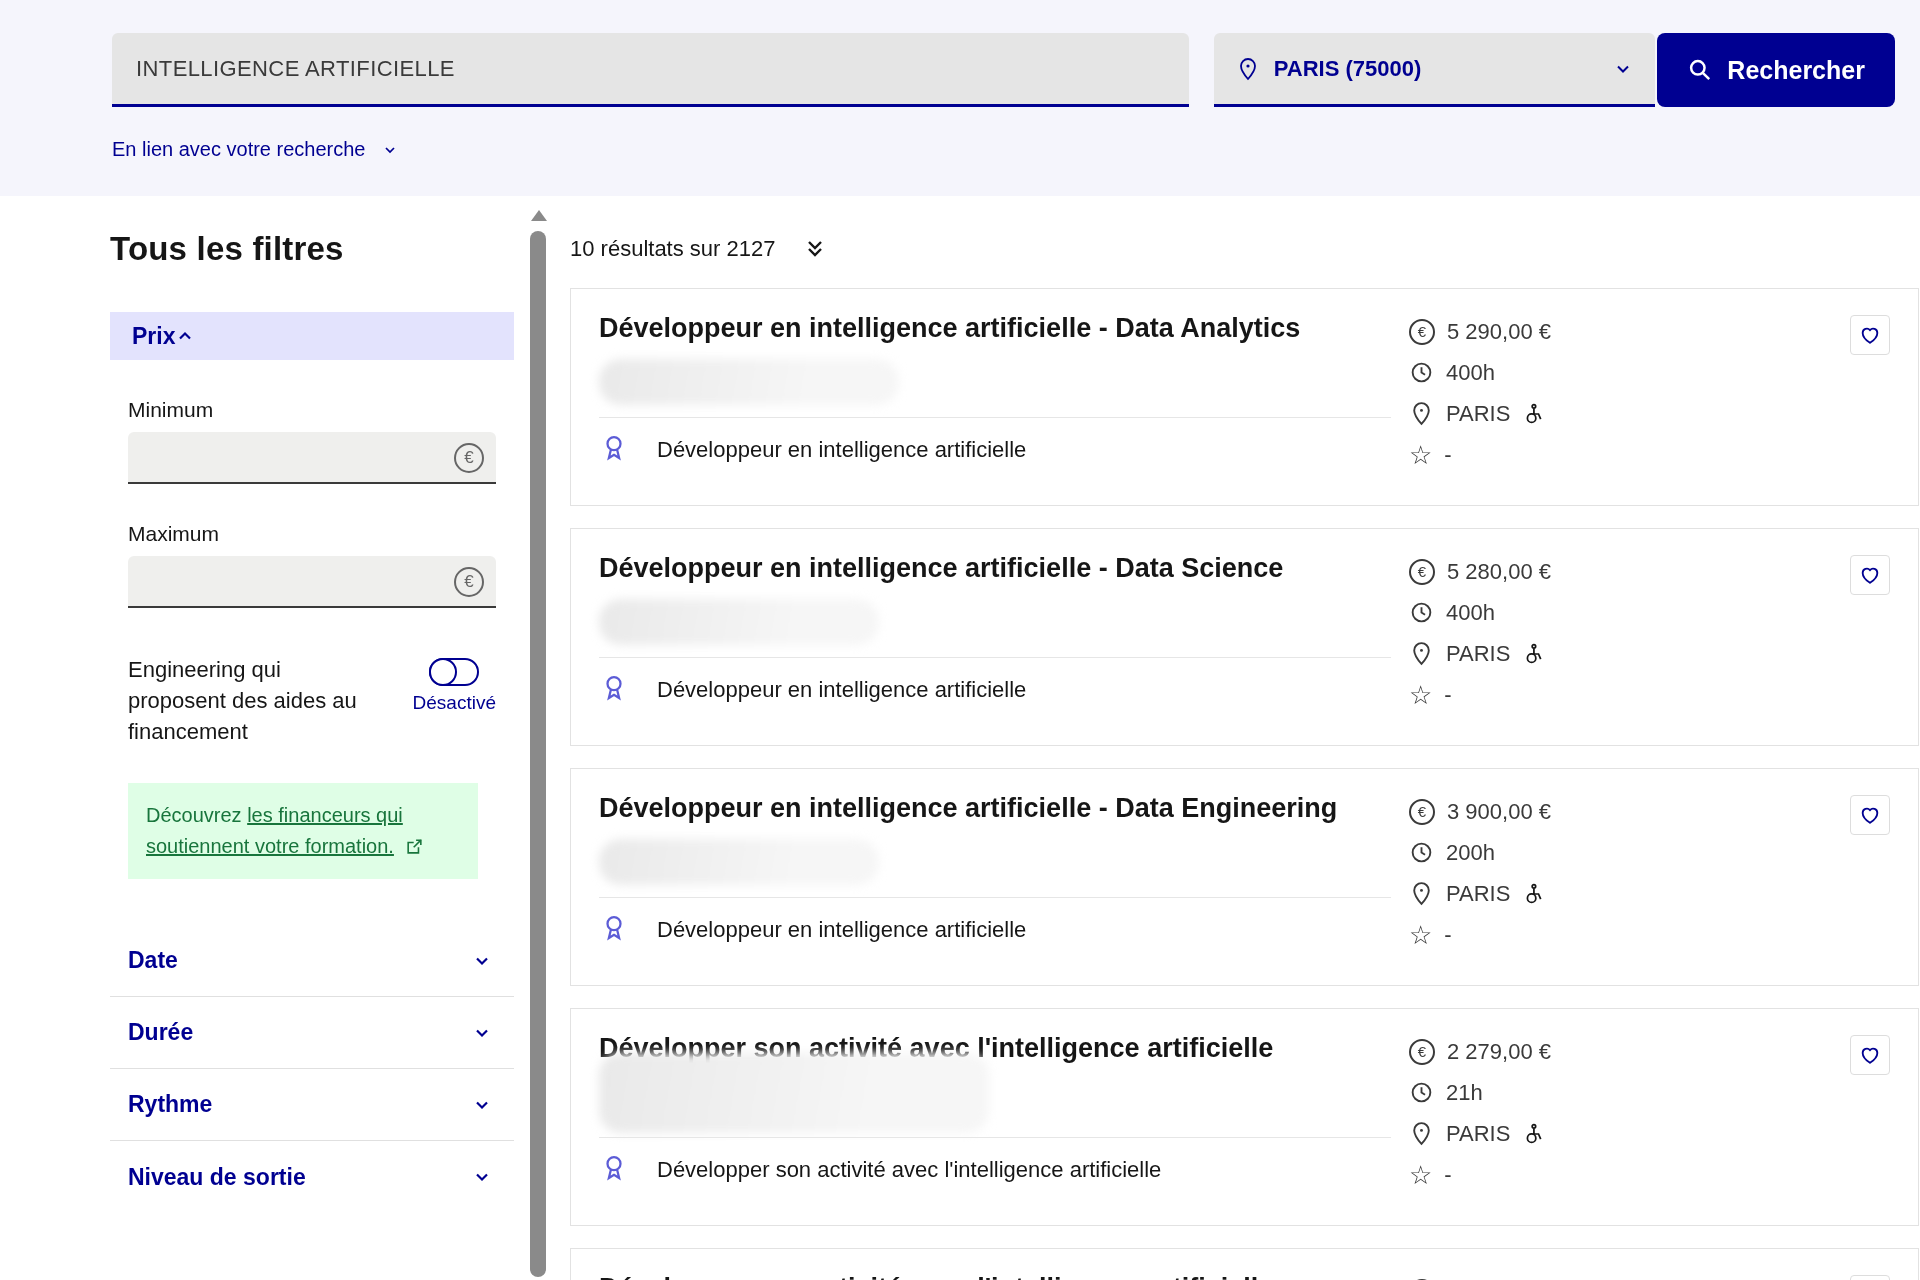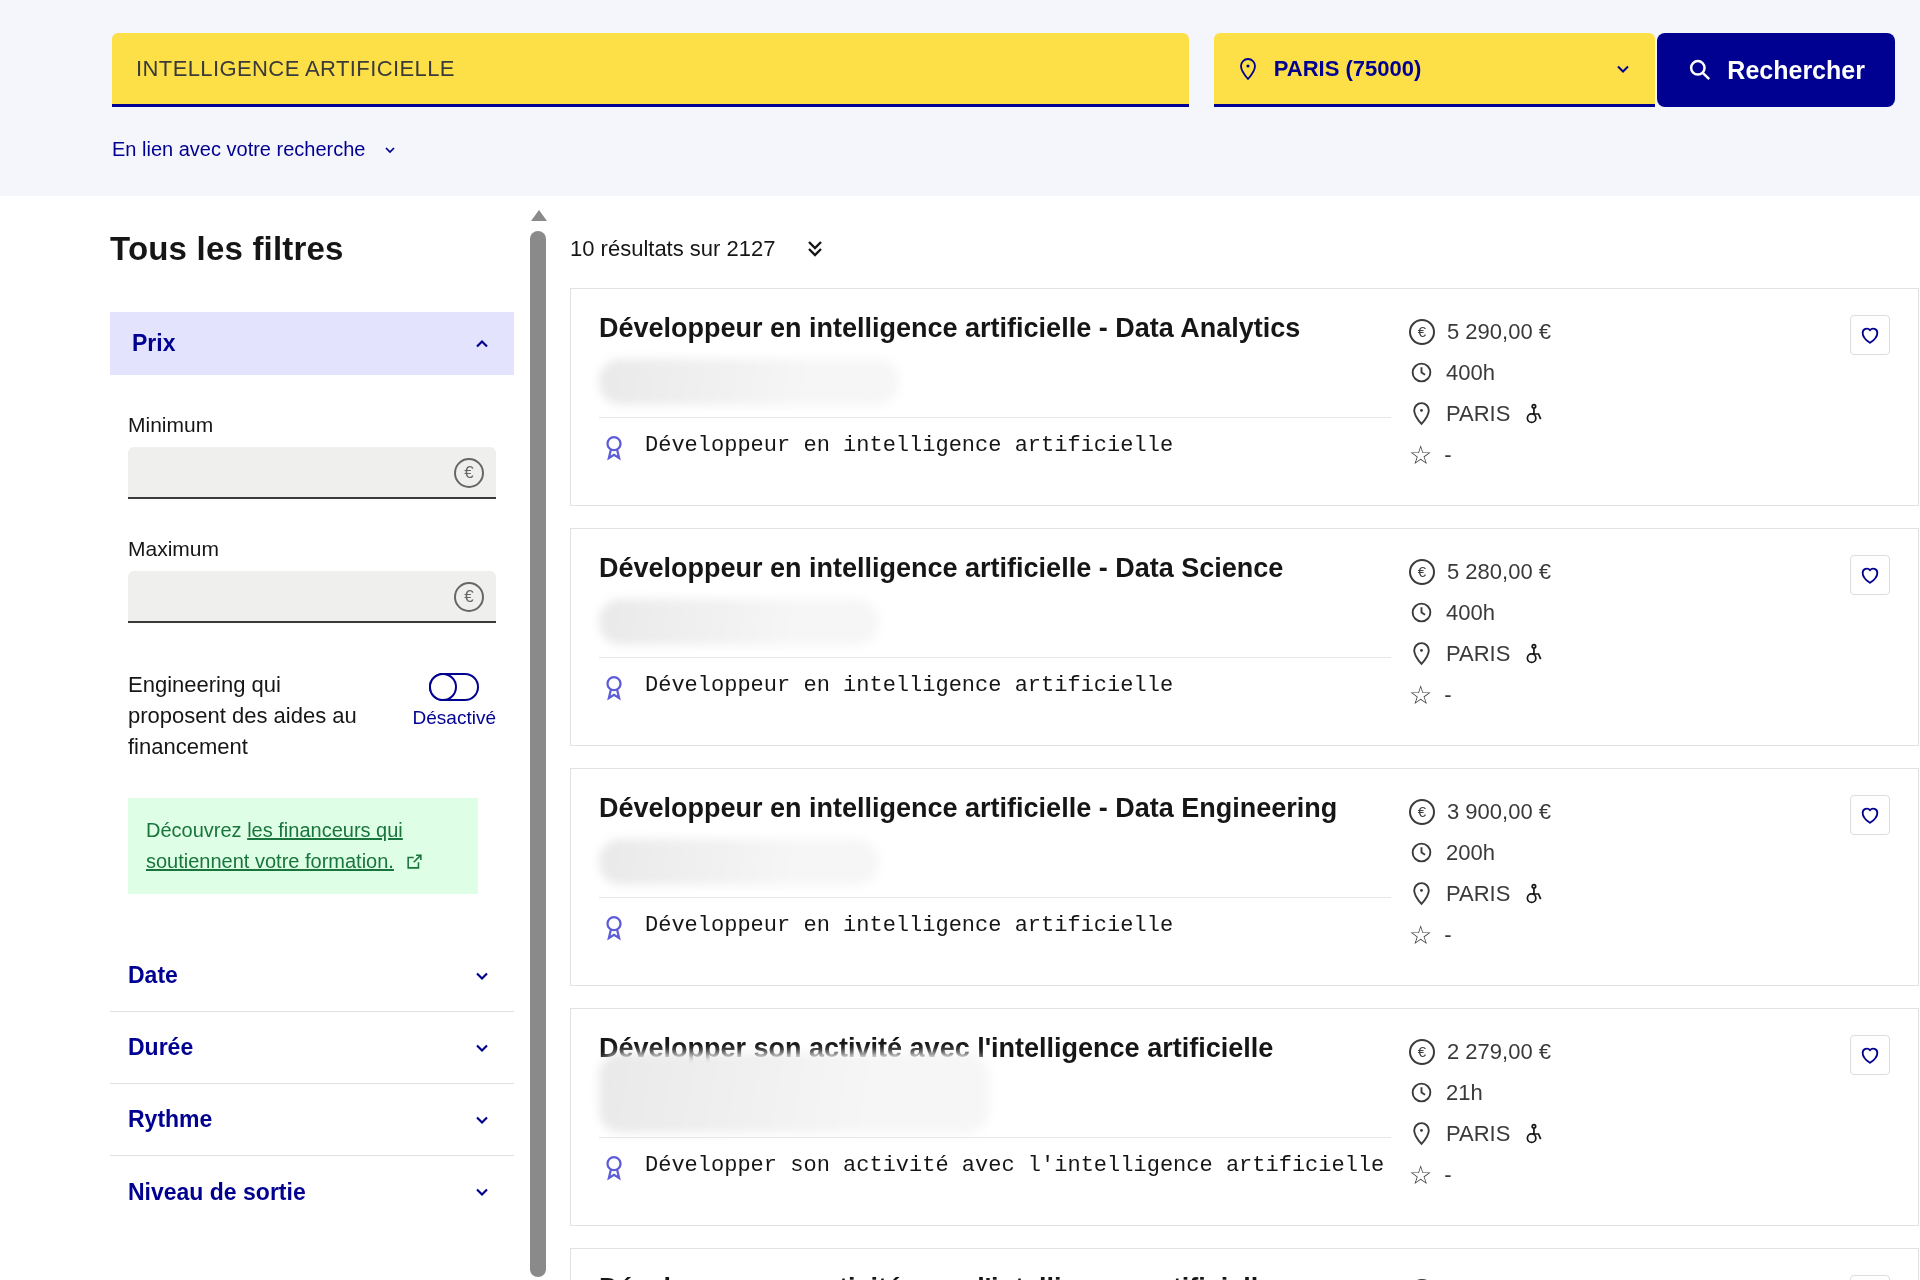--- a/index.html
+++ b/index.html
@@ -2,38 +2,38 @@
 <html lang="fr"><head>
 <meta charset="utf-8">
 <style>
   * { margin:0; padding:0; box-sizing:border-box; }
   html,body { width:1920px; height:1280px; overflow:hidden; background:#fff;
     font-family:"Liberation Sans", sans-serif; color:#161616; }
 
   
   .header { position:absolute; left:0; top:0; width:1920px; height:196px; background:#f5f5fc; }
   .search-row { position:absolute; left:112px; top:33px; height:74px; width:1783px; display:flex; }
-  .field { background:#fde047; border-bottom:3px solid #000091; border-radius:6px 6px 0 0;
+  .field { background:#e5e5e5; border-bottom:3px solid #000091; border-radius:6px 6px 0 0;
     display:flex; align-items:center; }
   .kw-field { width:1078px; padding:0 24px; }
   .kw-field input { border:0; background:transparent; outline:none; width:100%;
     font-family:"Liberation Sans",sans-serif; font-size:22px; color:#3a3a3a; letter-spacing:.4px; }
   .loc-field { width:442px; margin-left:25px; padding:0 22px; gap:14px; }
   .loc-field .loc-text { font-size:22px; font-weight:bold; color:#000091; flex:1; }
   .search-btn { margin-left:2px; width:238px; height:74px; background:#000091; border:0; cursor:pointer;
     border-radius:8px; display:flex; align-items:center; justify-content:center; gap:14px; }
   .search-btn span { color:#fff; font-size:25px; font-weight:bold; }
   .related { position:absolute; left:112px; top:138px; display:flex; align-items:center; gap:17px;
     color:#000091; font-size:20px; cursor:pointer; }
 
   
   .sidebar { position:absolute; left:110px; top:196px; width:404px; }
   .filters-title { font-size:33px; font-weight:bold; color:#161616; margin-top:34px; letter-spacing:.2px; }
-  .accordion-head { margin-top:44px; height:63px; background:#e3e3fd; display:flex; align-items:center;
-    justify-content:space-between; padding:0 22px; cursor:pointer; }
+  .accordion-head { margin-top:44px; height:48px; background:#e3e3fd; display:flex; align-items:center;
+    padding:0 22px; cursor:pointer; }
   .accordion-head .lbl { color:#000091; font-size:23px; font-weight:bold; }
   .inp-label { display:block; margin:38px 0 0 18px; font-size:21px; color:#161616; }
   .price-input { position:relative; margin:10px 0 0 18px; width:368px; height:52px; background:#efefed;
     border:0; border-bottom:2px solid #3a3a3a; border-radius:6px 6px 0 0; }
   .price-input input { width:100%; height:100%; border:0; background:transparent; outline:none;
     padding:0 54px 0 16px; font-size:21px; font-family:"Liberation Sans",sans-serif; }
   .euro-badge { position:absolute; right:12px; top:11px; width:30px; height:30px; border:2px solid #666;
     border-radius:50%; display:flex; align-items:center; justify-content:center;
     font-size:17px; color:#666; }
   .toggle-row { margin:46px 0 0 18px; width:368px; display:flex; justify-content:space-between; }
@@ -65,21 +65,21 @@
     font-size:22px; color:#161616; }
   .cards { margin-top:26px; }
   .card { position:relative; width:1349px; height:218px; border:1px solid #e2e2e2; background:#fff;
     margin-bottom:22px; }
   .card-title { position:absolute; left:28px; top:24px; width:780px; font-size:27px; font-weight:bold;
     color:#161616; cursor:pointer; }
   .blob { position:absolute; left:28px; top:70px; width:300px; height:46px; border-radius:22px;
     background:linear-gradient(100deg,#e9e9e9,#f6f6f6 70%); filter:blur(5px); }
   .blob.lg { width:390px; height:80px; top:44px; }
   .card-divider { position:absolute; left:28px; top:128px; width:792px; height:1px; background:#e6e6e6; }
-  .cert-row { position:absolute; left:28px; top:144px; display:flex; align-items:flex-start; gap:16px;font-family:Liberation Mono, monospace; }
+  .cert-row { position:absolute; left:28px; top:144px; display:flex; align-items:flex-end; gap:28px; }
   .cert-row .cert-text { font-size:22px; color:#161616; }
   .card-meta { position:absolute; left:838px; top:28px; display:flex; flex-direction:column; gap:12px; }
   .meta-row { display:flex; align-items:center; gap:12px; font-size:22px; color:#3a3a3a; height:29px; }
   .meta-euro { width:26px; height:26px; border:2px solid #3a3a3a; border-radius:50%; display:flex;
     align-items:center; justify-content:center; font-size:15px; color:#3a3a3a; flex:none; }
   .star-glyph { font-size:26px; line-height:26px; color:#3a3a3a; }
   .fav { position:absolute; right:28px; top:26px; width:40px; height:40px; background:#fff;
     border:1px solid #ddd; border-radius:4px; display:flex; align-items:center; justify-content:center;
     cursor:pointer; }
   svg { display:block; }

